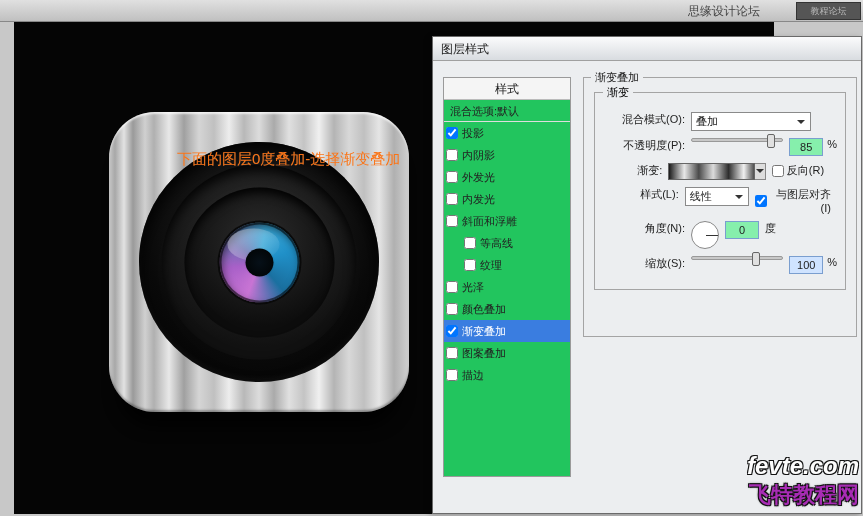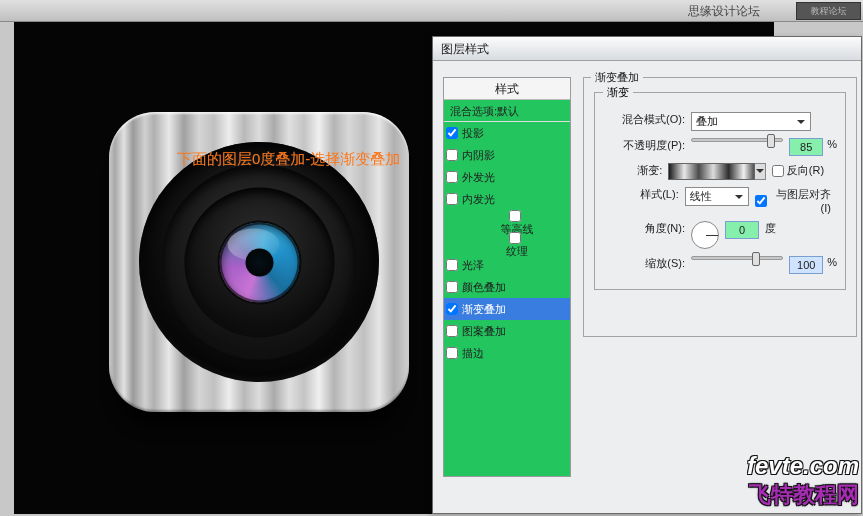--- a/index.html
+++ b/index.html
@@ -87,21 +87,21 @@
   font-size:12px; line-height:22px; color:#222; background:#f5f5f5;
 }
 .styles-sub {
   height:22px; border-bottom:1px solid #ddd; padding-left:6px;
   font-size:11px; line-height:22px; color:#222;
 }
 .style-item {
   display:flex; align-items:center; height:22px; padding-left:2px;
   font-size:11px; color:#222; cursor:pointer;
 }
-.style-item.indent { padding-left:20px;flex-direction:column; }
+.style-item.indent { padding-left:20px; }
 .style-item input { margin-right:4px; width:12px; height:12px; }
 .style-item.selected { background:#3a7de0; color:#fff; }
 
 .gradient-group {
   position:absolute; left:150px; top:40px; width:274px; height:260px;
 }
 .group-title {
   position:absolute; left:8px; top:-7px; background:#eceef0; padding:0 4px;
   font-size:11px; color:#222;
 }
@@ -197,20 +197,24 @@
           <input type="checkbox" style="">
           <span>内阴影</span>
         </div>
         <div class="style-item">
           <input type="checkbox" style="">
           <span>外发光</span>
         </div>
         <div class="style-item">
           <input type="checkbox" style="">
           <span>内发光</span>
+        </div>
+        <div class="style-item">
+          <input type="checkbox" style="">
+          <span>斜面和浮雕</span>
         </div>
         <div class="style-item indent">
           <input type="checkbox" style="">
           <span>等高线</span>
         </div>
         <div class="style-item indent">
           <input type="checkbox" style="">
           <span>纹理</span>
         </div>
         <div class="style-item">

